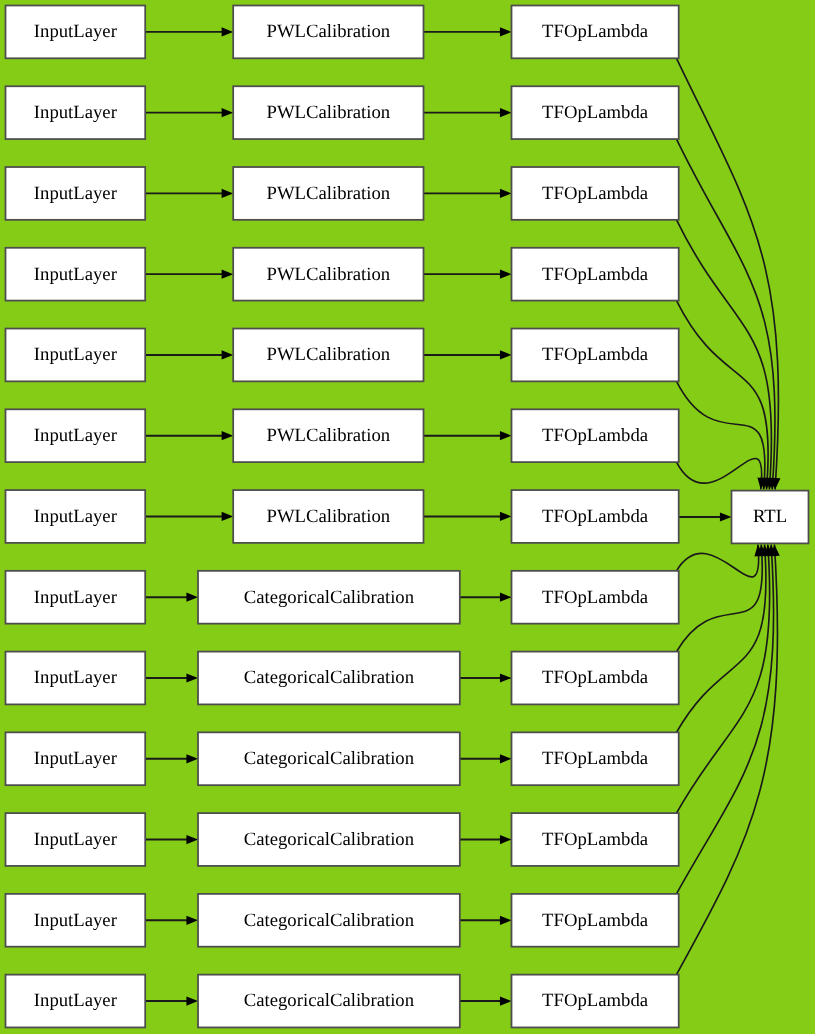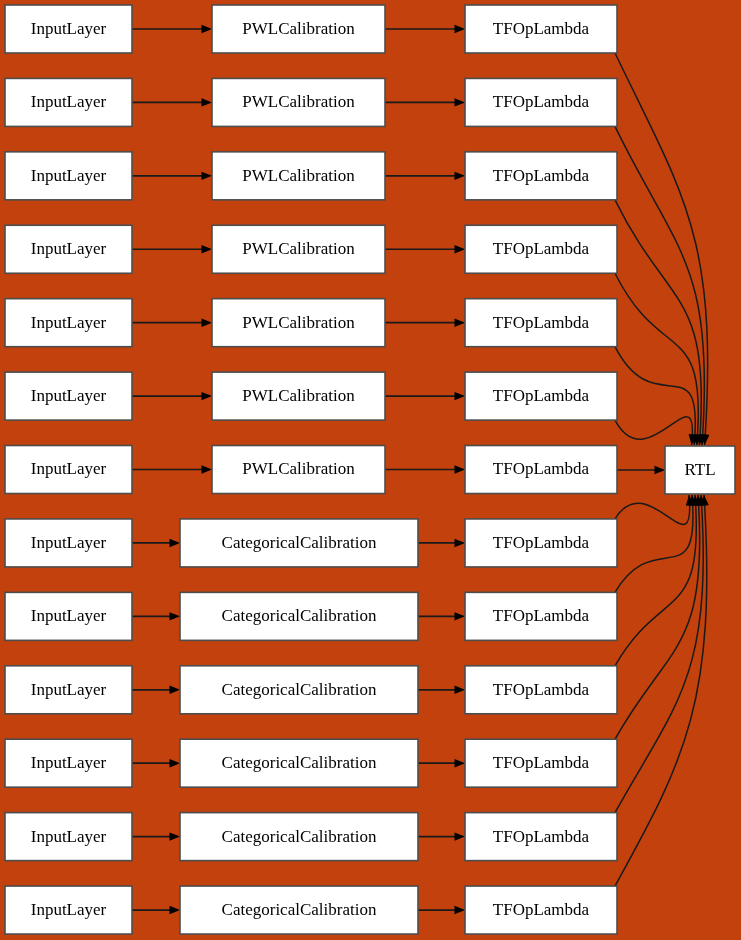--- a/index.html
+++ b/index.html
@@ -11,21 +11,21 @@
   body {
     width: 741px;
     height: 940px;
     overflow: hidden;
     font-family: "Liberation Serif", "DejaVu Serif", serif;
   }
   #graph-root {
     position: relative;
     width: 741px;
     height: 940px;
-    background: #c2410c;
+    background: #84cc16;
   }
   svg#graph-svg {
     position: absolute;
     top: 0;
     left: 0;
     width: 741px;
     height: 940px;
     display: block;
   }
   .node-box {

